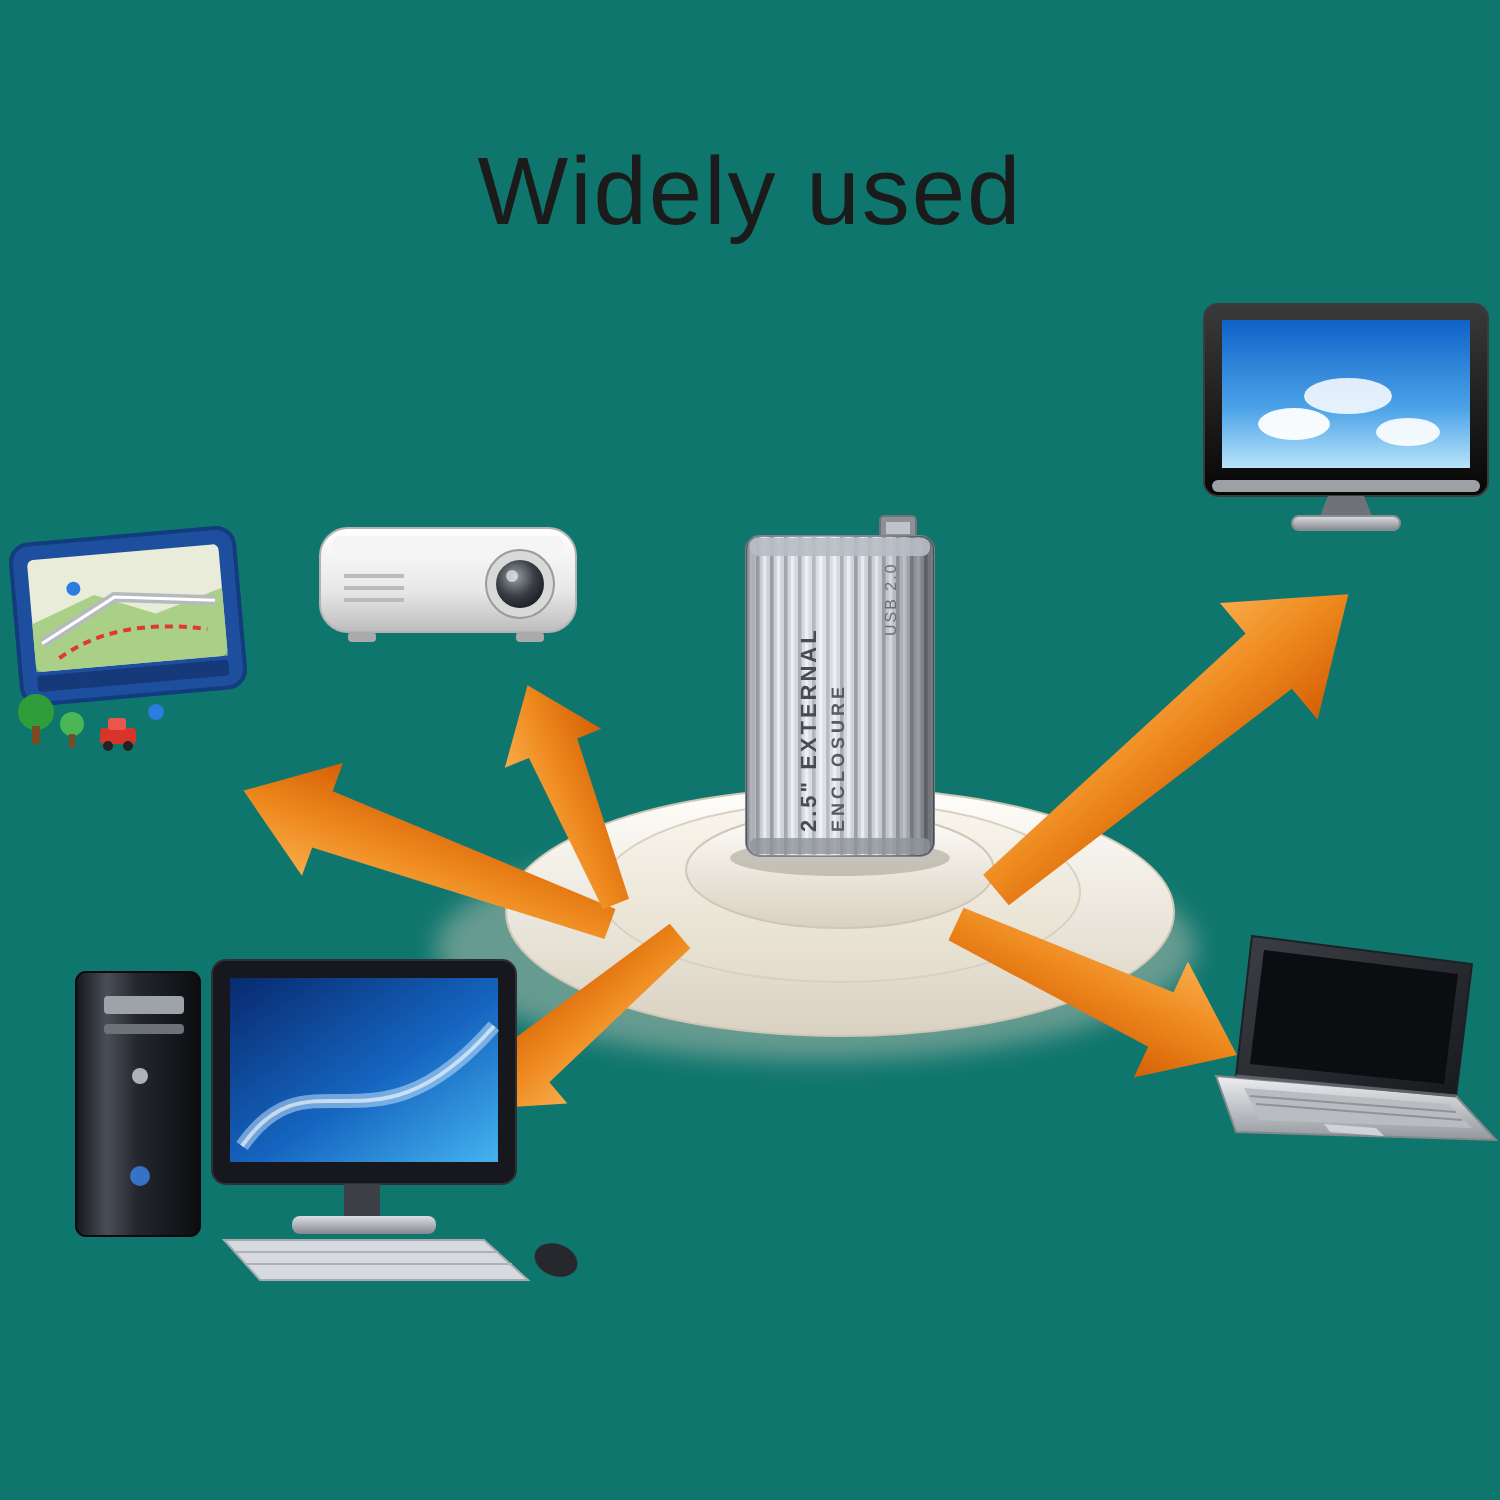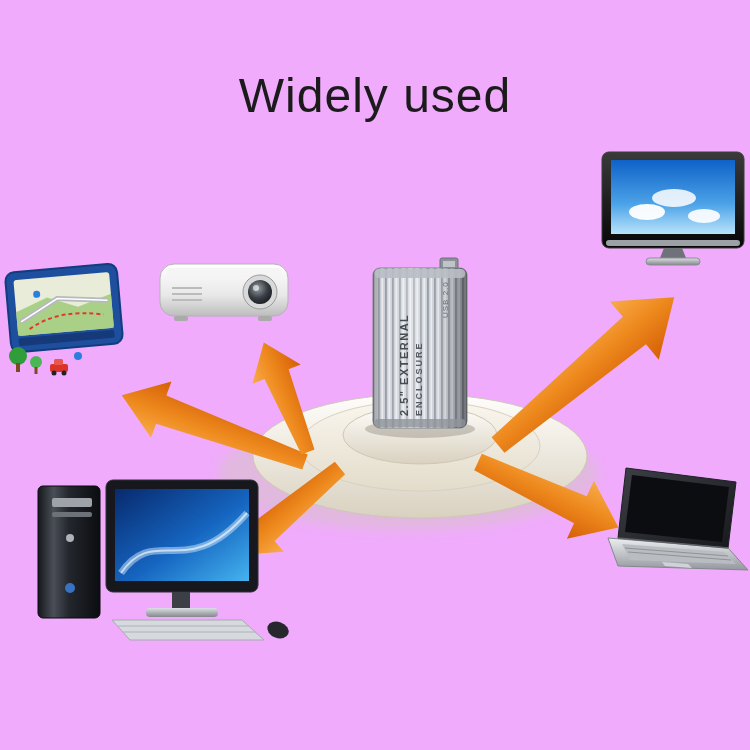--- a/index.html
+++ b/index.html
@@ -1,16 +1,16 @@
 <!DOCTYPE html>
 <html><head>
 <meta charset="utf-8">
 <style>
   html,body{margin:0;padding:0;background:#ffffff;}
-  .stage{position:relative;width:750px;height:750px;background:#f0abfc;overflow:hidden;
+  .stage{position:relative;width:750px;height:750px;background:#0f766e;overflow:hidden;
          font-family:"Liberation Sans","DejaVu Sans",sans-serif;}
   svg{display:block;}
   text{font-family:"Liberation Sans","DejaVu Sans",sans-serif;}
   .title{font-size:48px;font-weight:500;fill:#1b1b1b;letter-spacing:1px;}
   .drive-label{fill:#474c53;letter-spacing:1.5px;font-weight:bold;}
   .drive-label-small{fill:#565b62;letter-spacing:2px;font-weight:bold;}
   .port-label{fill:#6a6e75;letter-spacing:1px;}
 </style>
 </head>
 <body>

